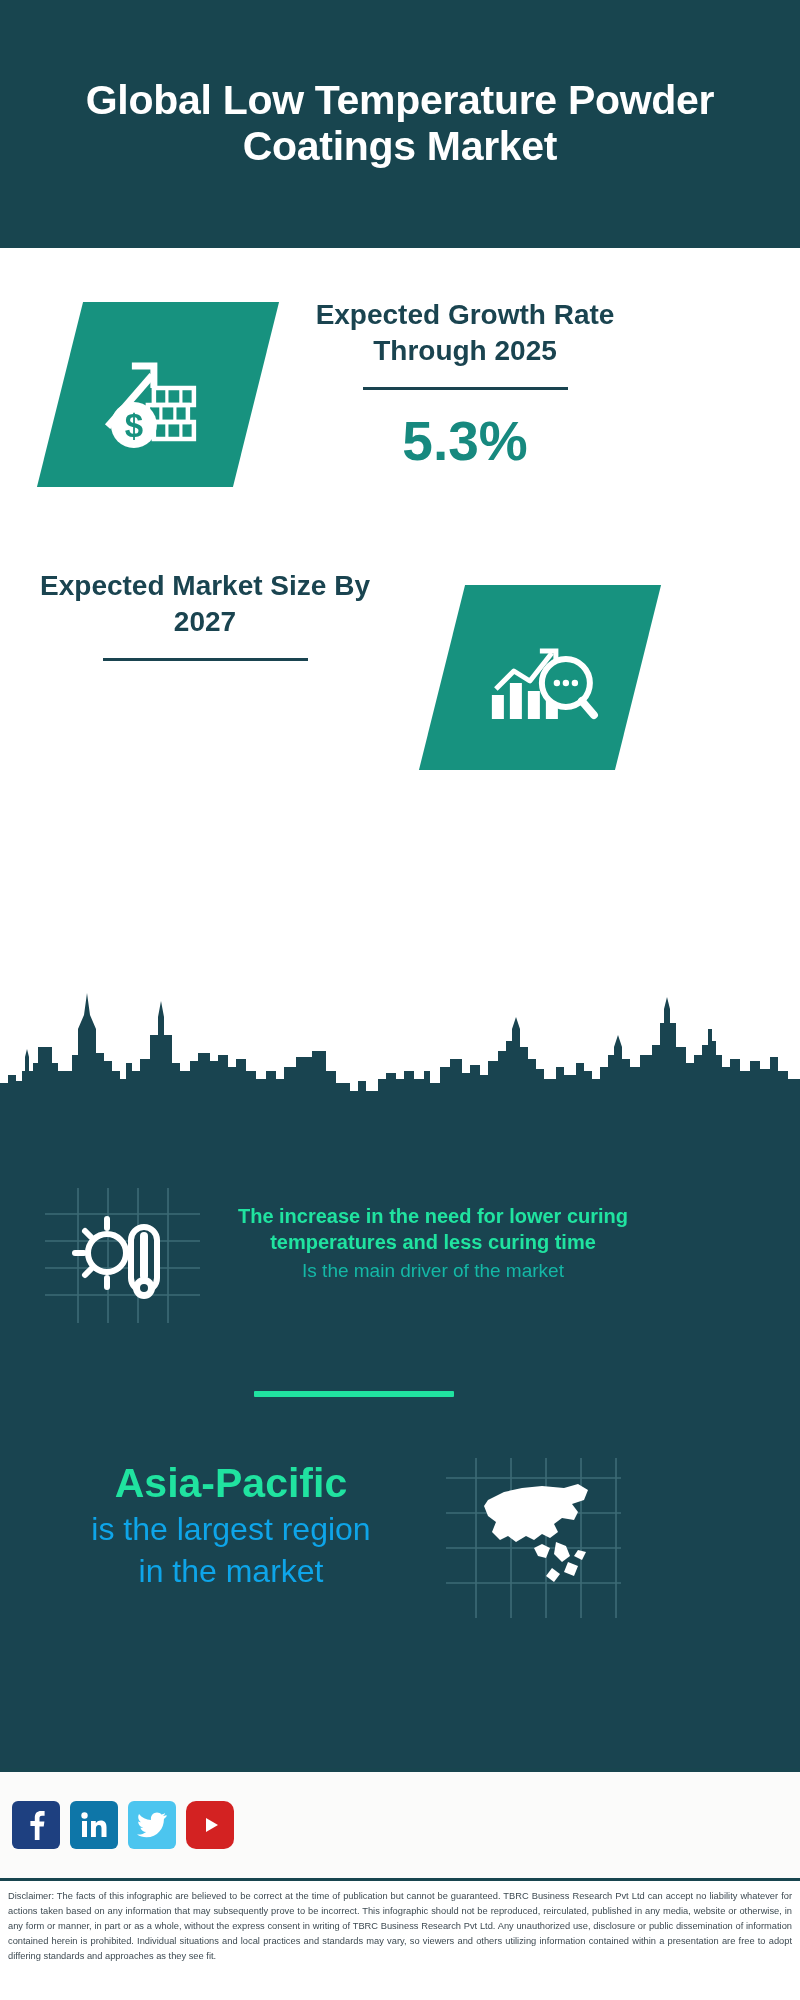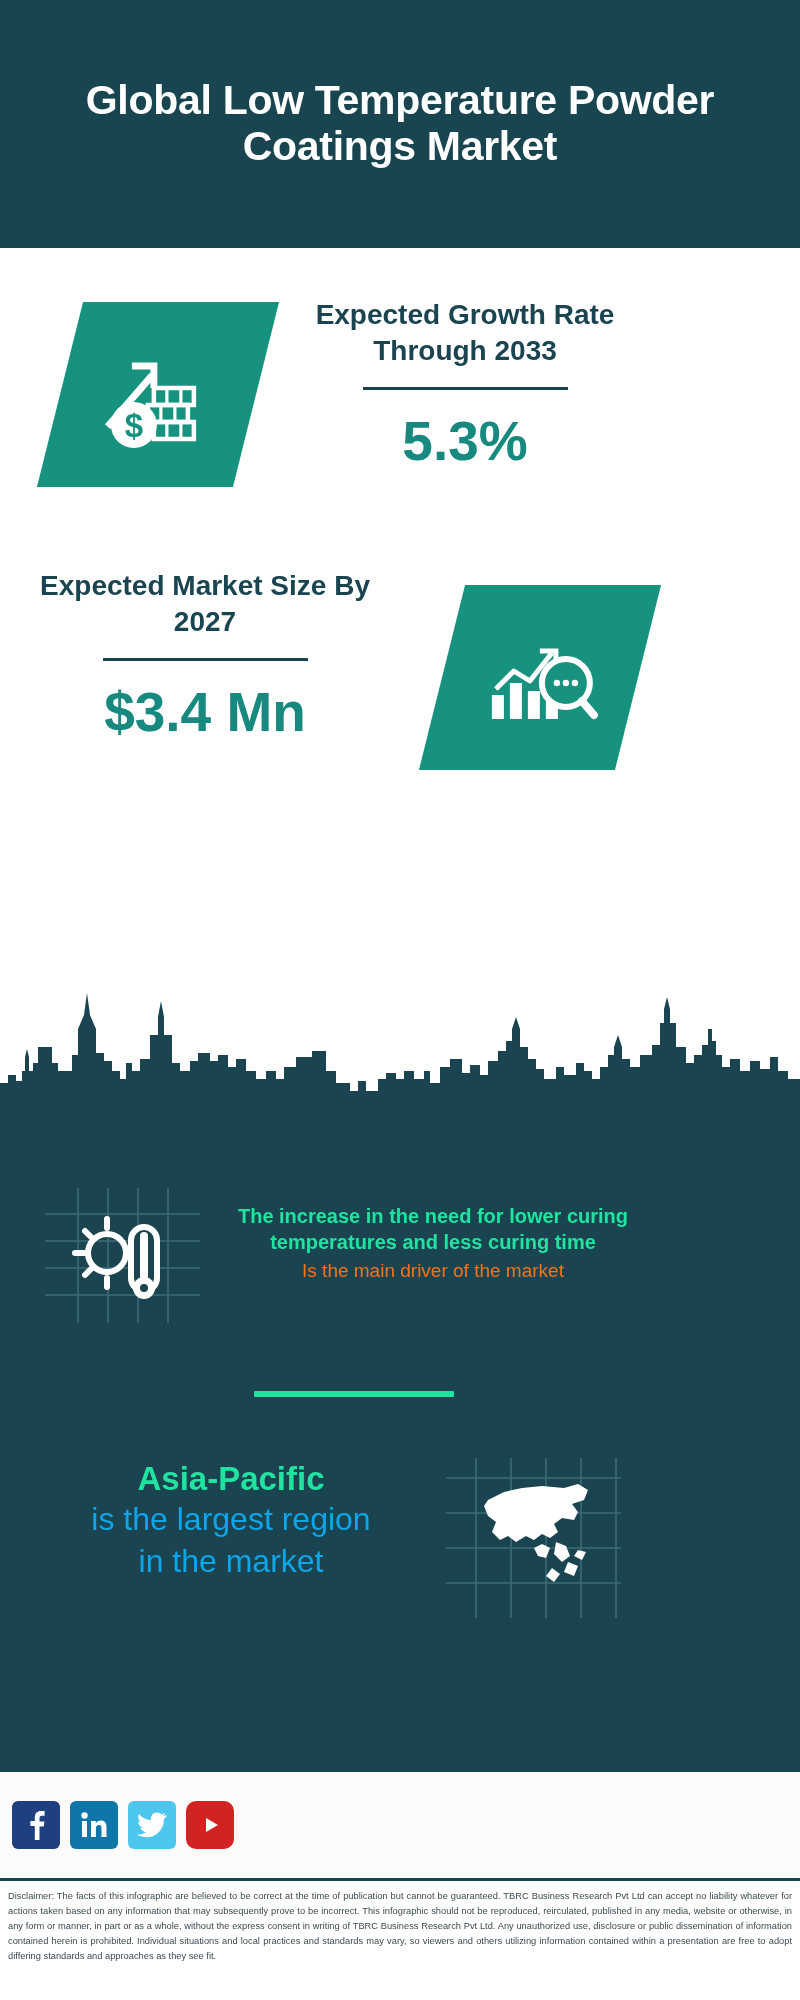--- a/index.html
+++ b/index.html
@@ -146,21 +146,21 @@
     text-align: center;
     padding-top: 15px;
   }
   .driver-main {
     color: #20e3a0;
     font-size: 20px;
     font-weight: bold;
     line-height: 1.32;
   }
   .driver-sub {
-    color: #f97316;
+    color: #14b8a6;
     font-size: 19px;
     font-weight: normal;
     line-height: 1.3;
     margin-top: 3px;
   }
 
   
   .rule-green {
     position: absolute;
     top: 278px; left: 254px;
@@ -178,21 +178,21 @@
     display: flex;
     align-items: flex-start;
   }
   .region-text {
     margin-left: 36px;
     width: 390px;
     text-align: center;
   }
   .region-name {
     color: #20e3a0;
-    font-size: 33px;
+    font-size: 41px;
     font-weight: bold;
     line-height: 1.25;
   }
   .region-sub {
     color: #0ea5e9;
     font-size: 32px;
     font-weight: normal;
     line-height: 1.3;
   }
   .map-icon {
@@ -282,31 +282,30 @@
           <line x1="77" y1="65" x2="77" y2="82" stroke="#fff" stroke-width="3.2"></line>
           <rect x="56" y="82" width="40" height="17" stroke="#fff" stroke-width="4.5" fill="none"></rect>
           <line x1="69" y1="82" x2="69" y2="99" stroke="#fff" stroke-width="3.2"></line>
           <line x1="83" y1="82" x2="83" y2="99" stroke="#fff" stroke-width="3.2"></line>
           <circle cx="36" cy="85" r="23" fill="#fff"></circle>
           <text x="36" y="97" font-family="Liberation Sans, sans-serif" font-size="33" font-weight="bold" fill="#17927f" text-anchor="middle">$</text>
         </svg>
       </div>
     </div>
     <div class="stat1-text">
-      <div class="stat-label">Expected Growth Rate Through 2033</div>
+      <div class="stat-label">Expected Growth Rate Through 2025</div>
       <div class="rule-dark"></div>
       <div class="stat-value">5.3%</div>
     </div>
   </div>
 
   <div class="stat2">
     <div class="stat2-text">
       <div class="stat-label">Expected Market Size By 2027</div>
       <div class="rule-dark"></div>
-      <div class="stat-value">$3.4 Mn</div>
     </div>
     <div class="stat2-icon-wrap">
       <div class="para-icon">
         <svg width="125" height="110" viewBox="0 0 125 110" fill="none">
           <polyline points="18,66 36,48 52,58 74,30" stroke="#fff" stroke-width="5" fill="none" stroke-linejoin="round"></polyline>
           <path d="M62 28 L78 28 L78 44" stroke="#fff" stroke-width="5" fill="none"></path>
           <rect x="14" y="72" width="12" height="24" fill="#fff"></rect>
           <rect x="32" y="60" width="12" height="36" fill="#fff"></rect>
           <rect x="50" y="68" width="12" height="28" fill="#fff"></rect>
           <rect x="68" y="54" width="12" height="42" fill="#fff"></rect>

